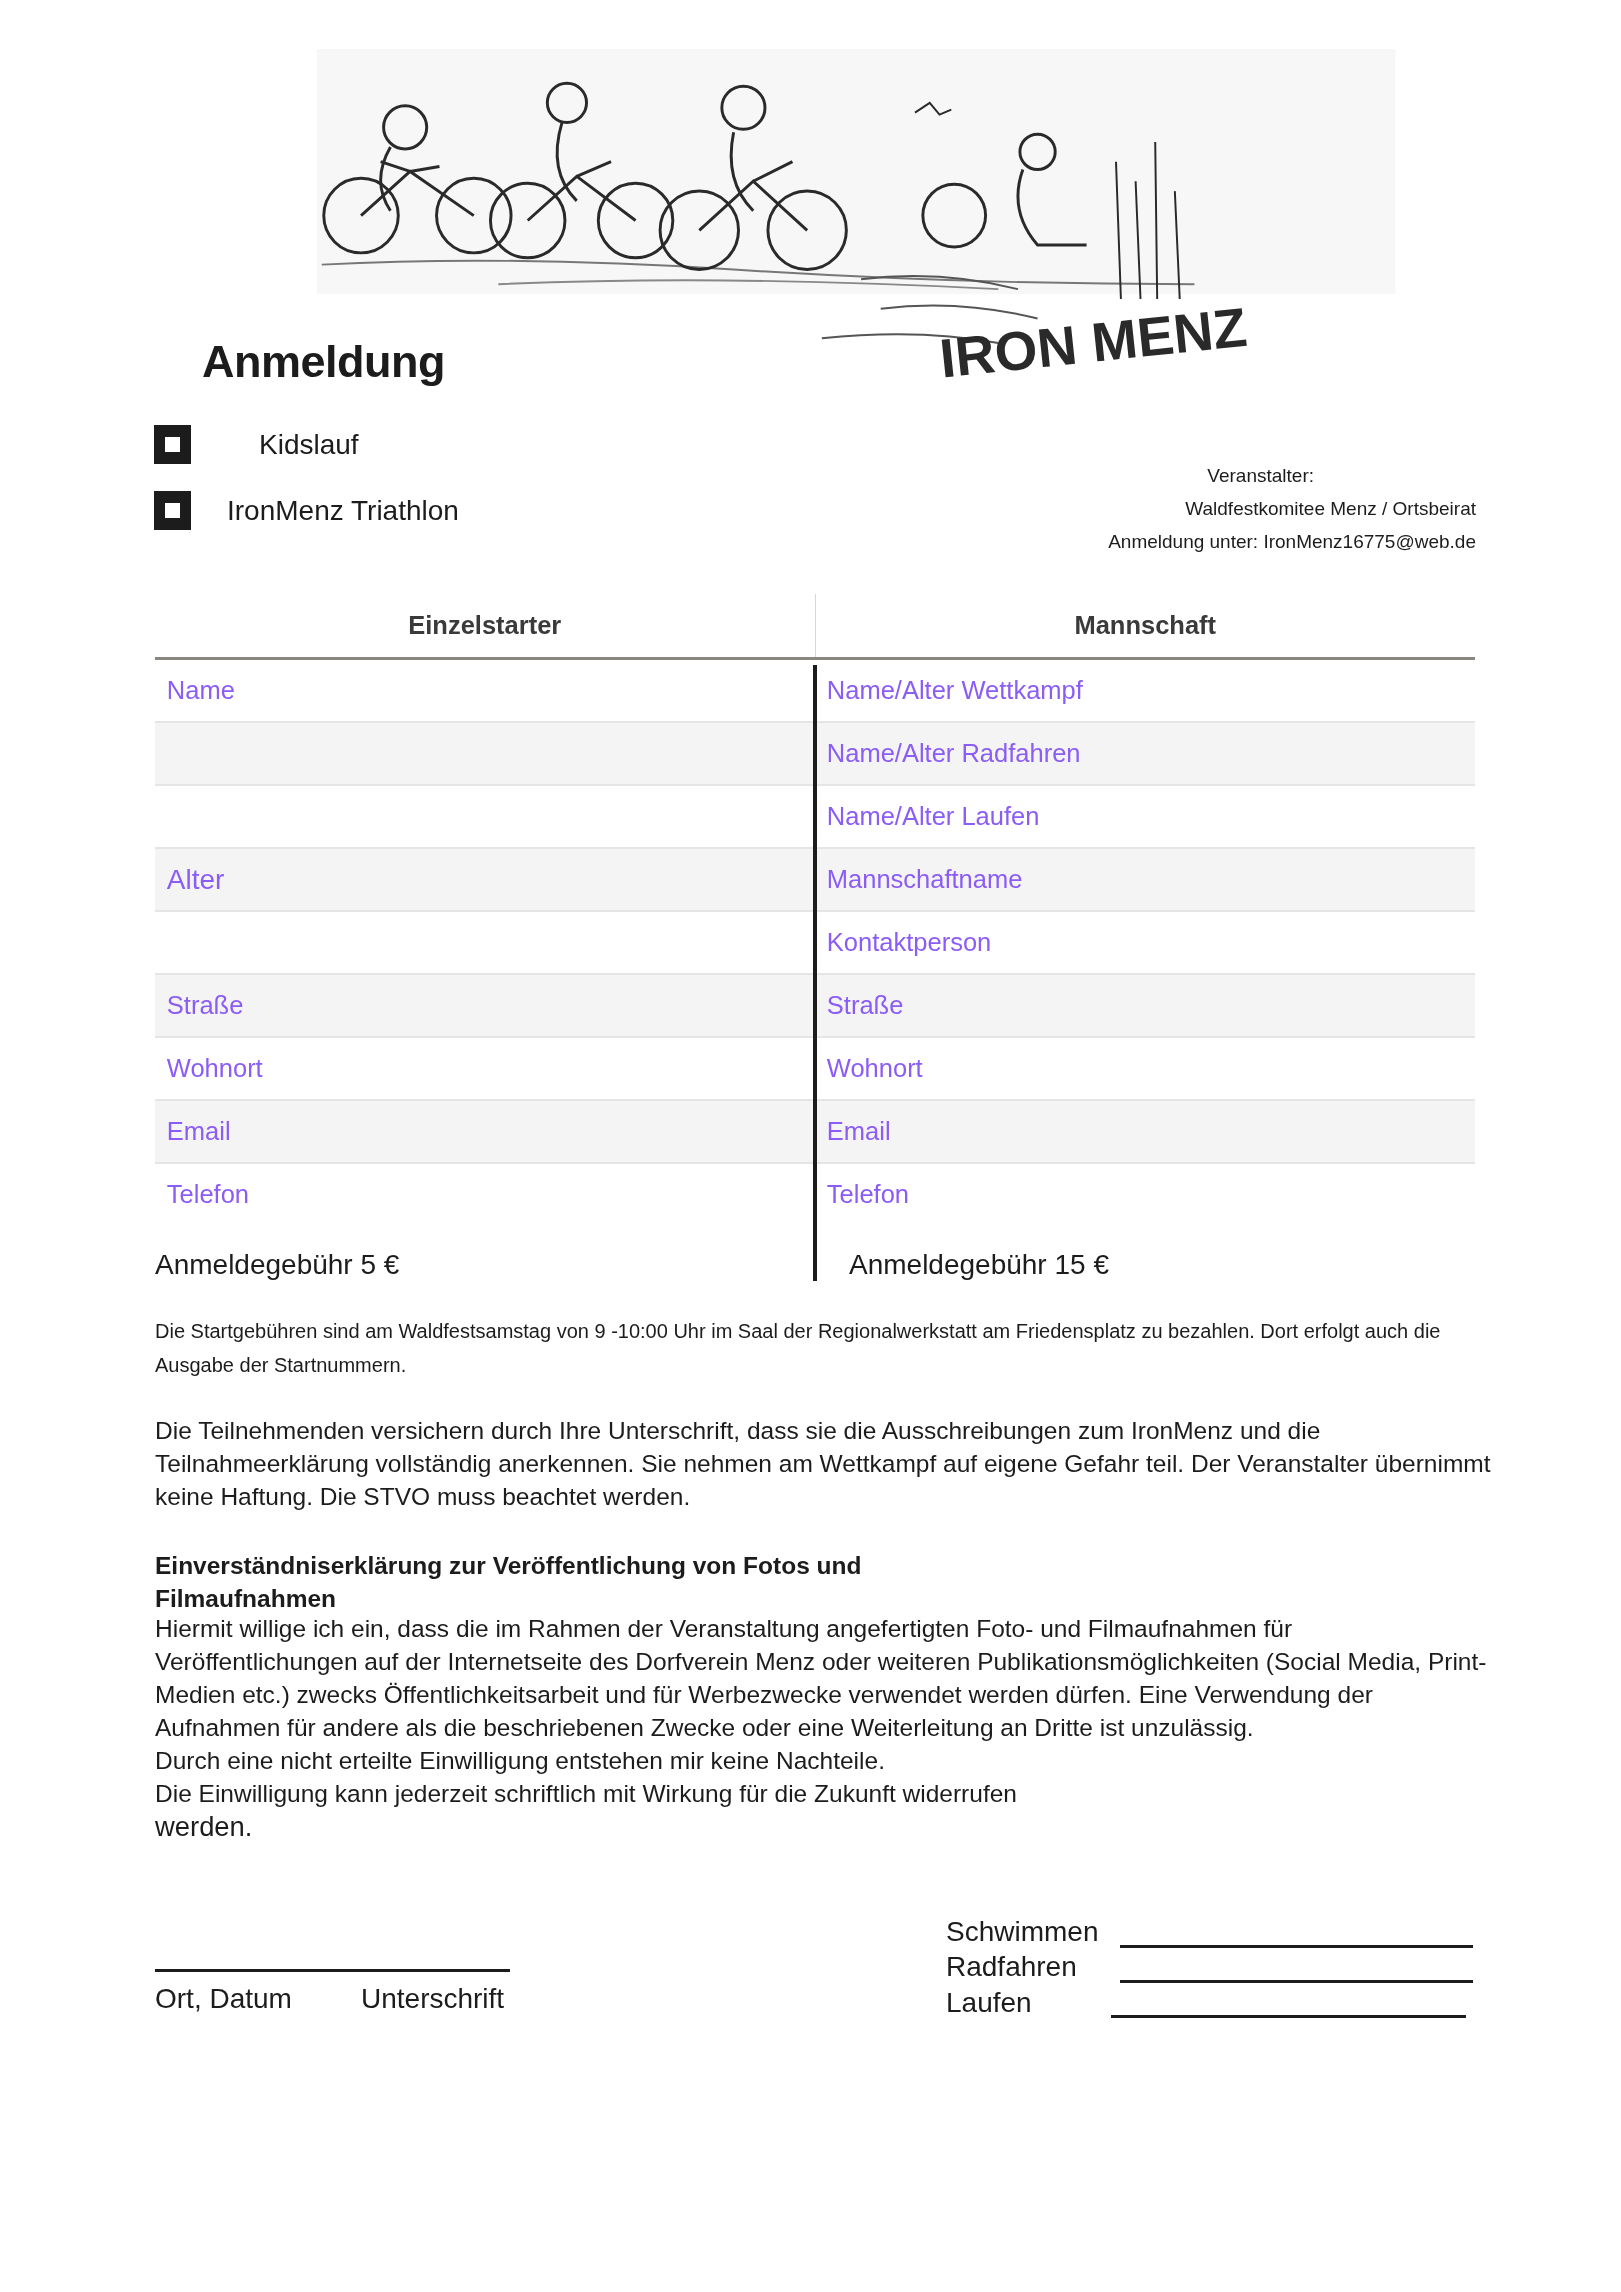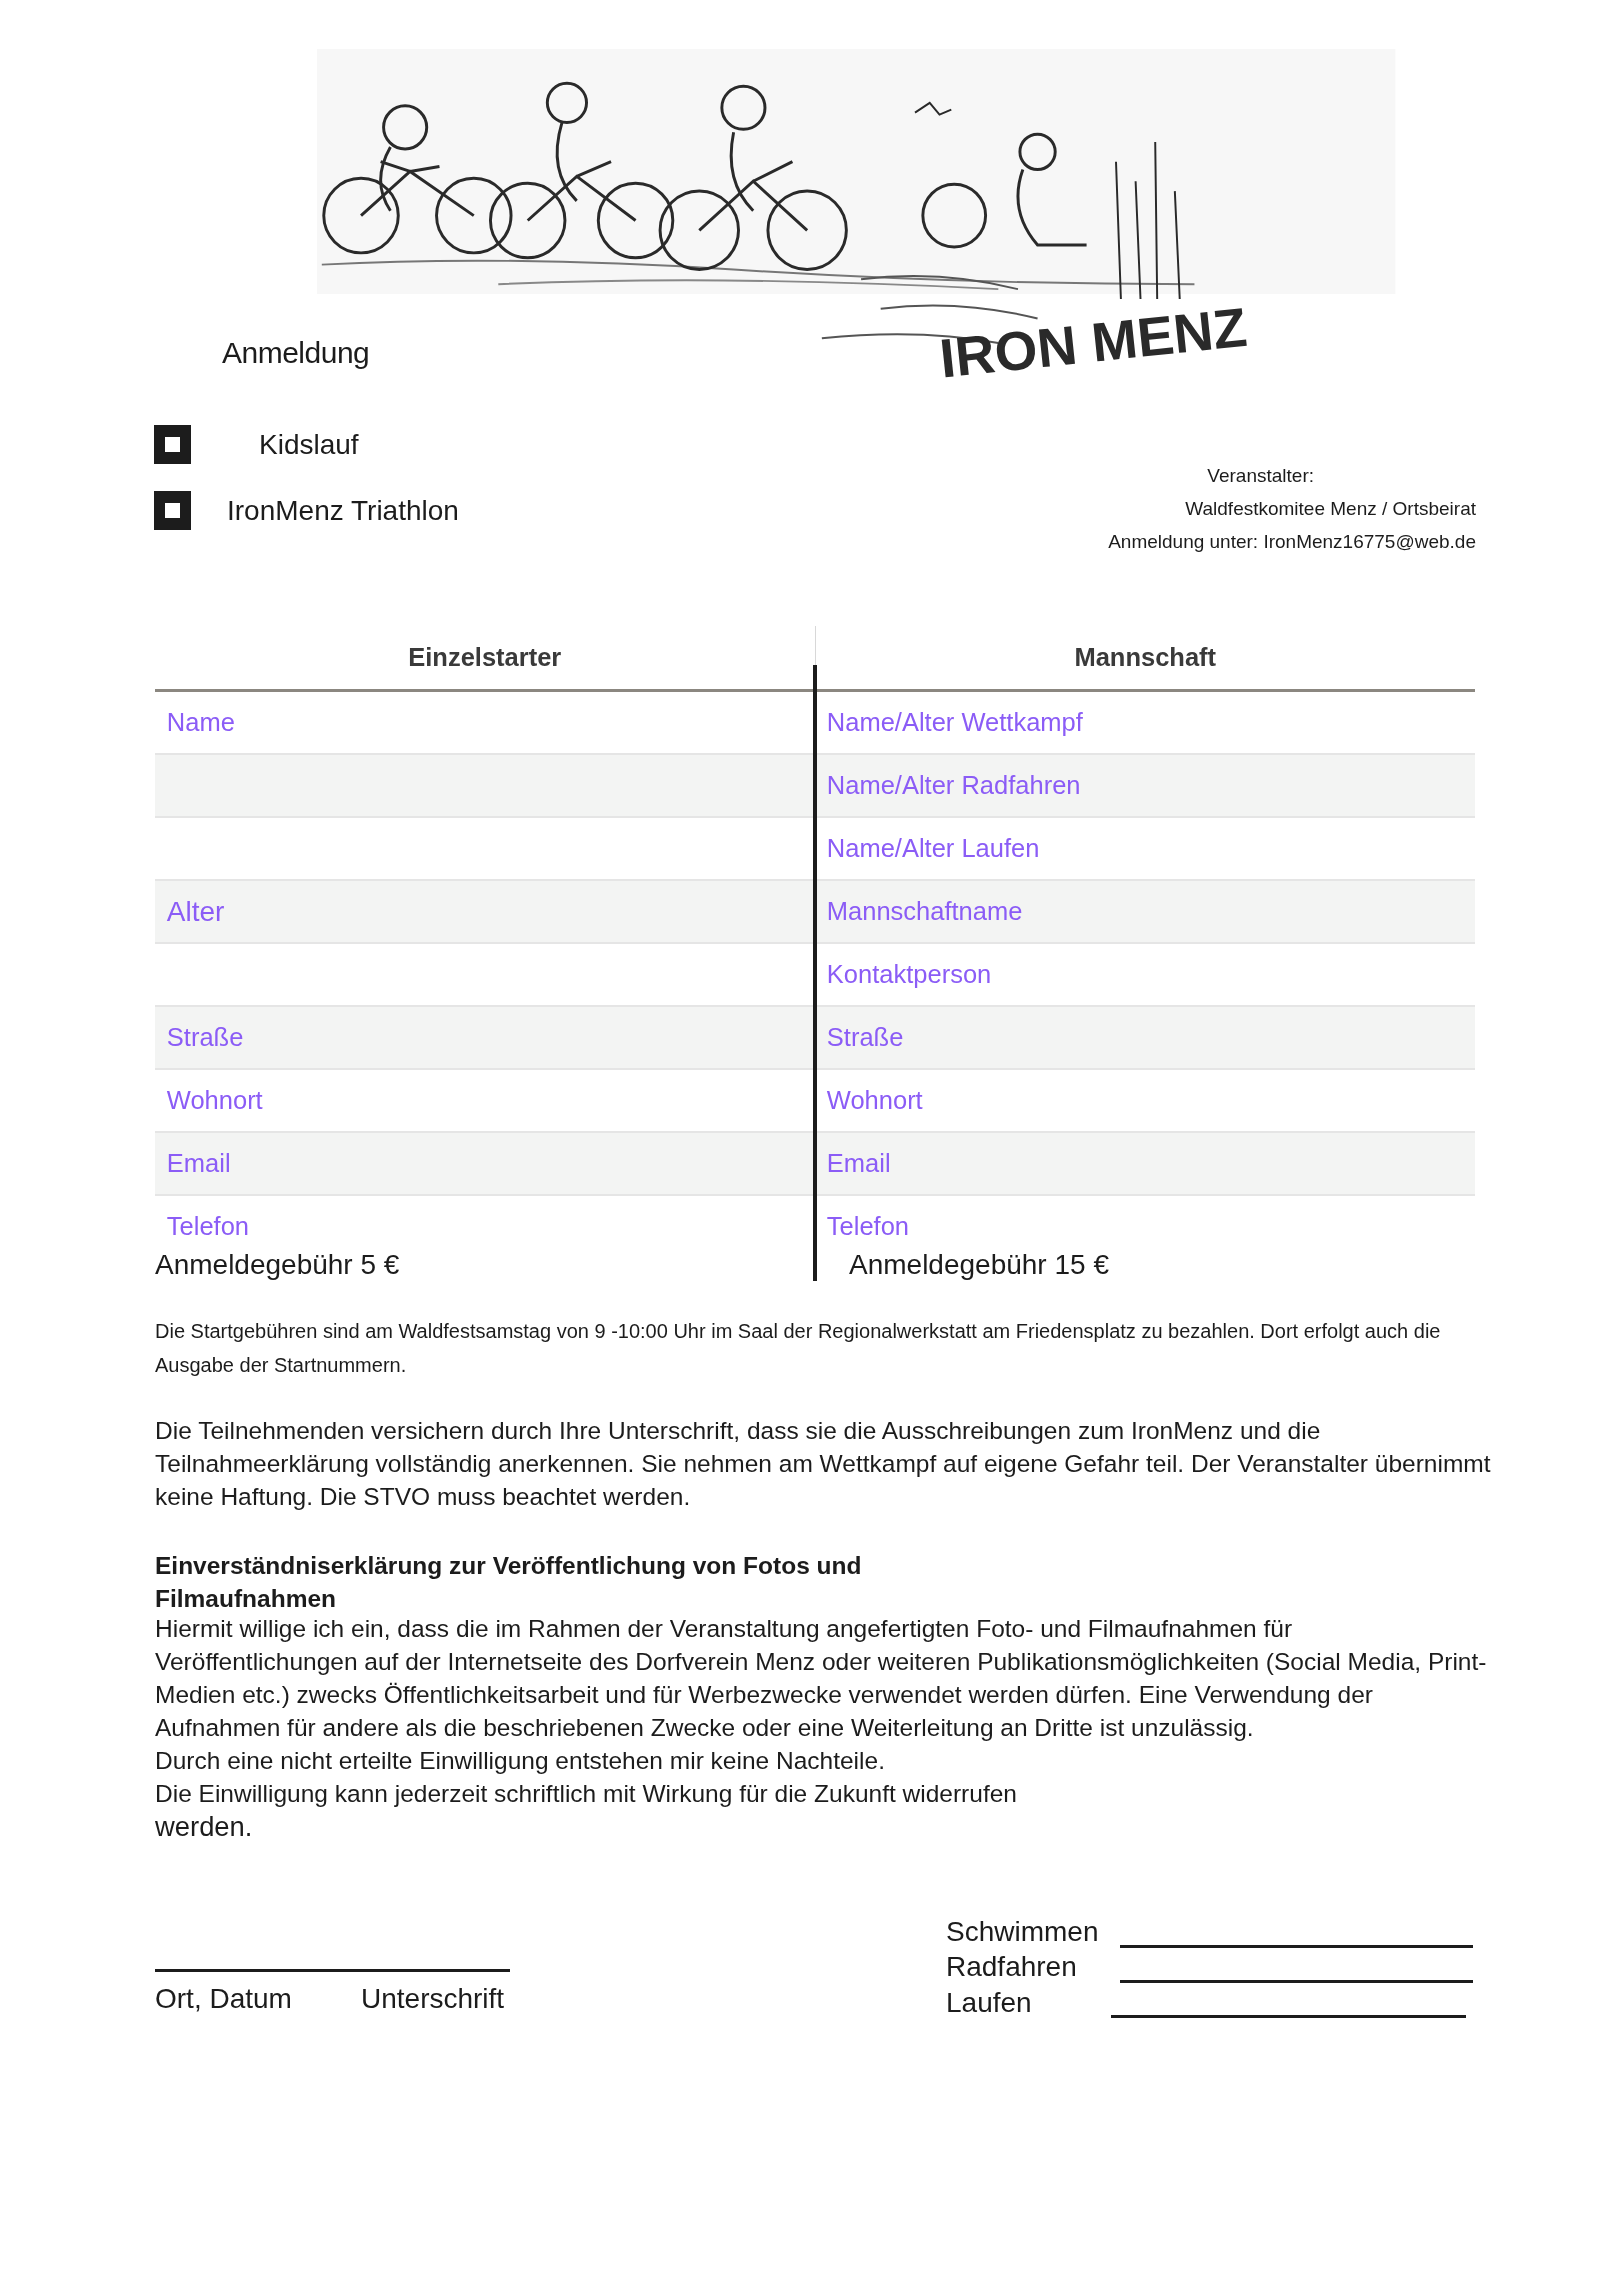--- a/index.html
+++ b/index.html
@@ -10,39 +10,39 @@
   }
   .abs { position: absolute; }
 
   
   .illus {
     position: absolute; left: 312px; top: 44px; width: 1206px; height: 353px;
   }
   .illus svg { width: 100%; height: 100%; display: block; }
 
   .title {
-    left: 222px; top: 336px; font-size: 30px; font-weight: normal; letter-spacing: -0.5px;
+    left: 202px; top: 336px; font-size: 45px; font-weight: bold; letter-spacing: -0.5px;
   }
 
   .cb-row { position: absolute; left: 154px; height: 39px; display: flex; align-items: center; }
   .cb {
     width: 37px; height: 39px; background: #1c1c1c; position: relative; box-sizing: border-box;
   }
   .cb::after {
     content: ""; position: absolute; left: 10.8px; top: 11.8px; width: 15.7px; height: 15.7px; background: #fff;
   }
   .cb-label { margin-left: 36px; font-size: 28px; }
 
   .organizer {
     right: 145px; top: 459px; text-align: right; font-size: 19px; line-height: 33px;
   }
   .organizer .l1 { padding-right: 162px; }
 
   
-  .tbl { position: absolute; left: 155px; top: 626px; width: 1320px; }
+  .tbl { position: absolute; left: 155px; top: 594px; width: 1320px; }
   .thead { display: flex; height: 63px; border-bottom: 3.9px solid #8b8780; }
   .thead div { flex: 1; display: flex; align-items: center; justify-content: center;
     font-weight: bold; font-size: 25.5px; color: #3a3a3a; }
   .thead div:first-child { border-right: 1px solid #d8d8d8; }
   .trow { display: flex; height: 61px; border-bottom: 2px solid #e5e5e5; }
   .trow.alt { background: #f3f4f3; }
   .trow.last { border-bottom: none; }
   .cell { flex: 1; display: flex; align-items: center; padding-left: 11.8px; font-size: 25.5px; color: #8b5cf6; }
   .cell.big { font-size: 28px; }
   .divider-v {

